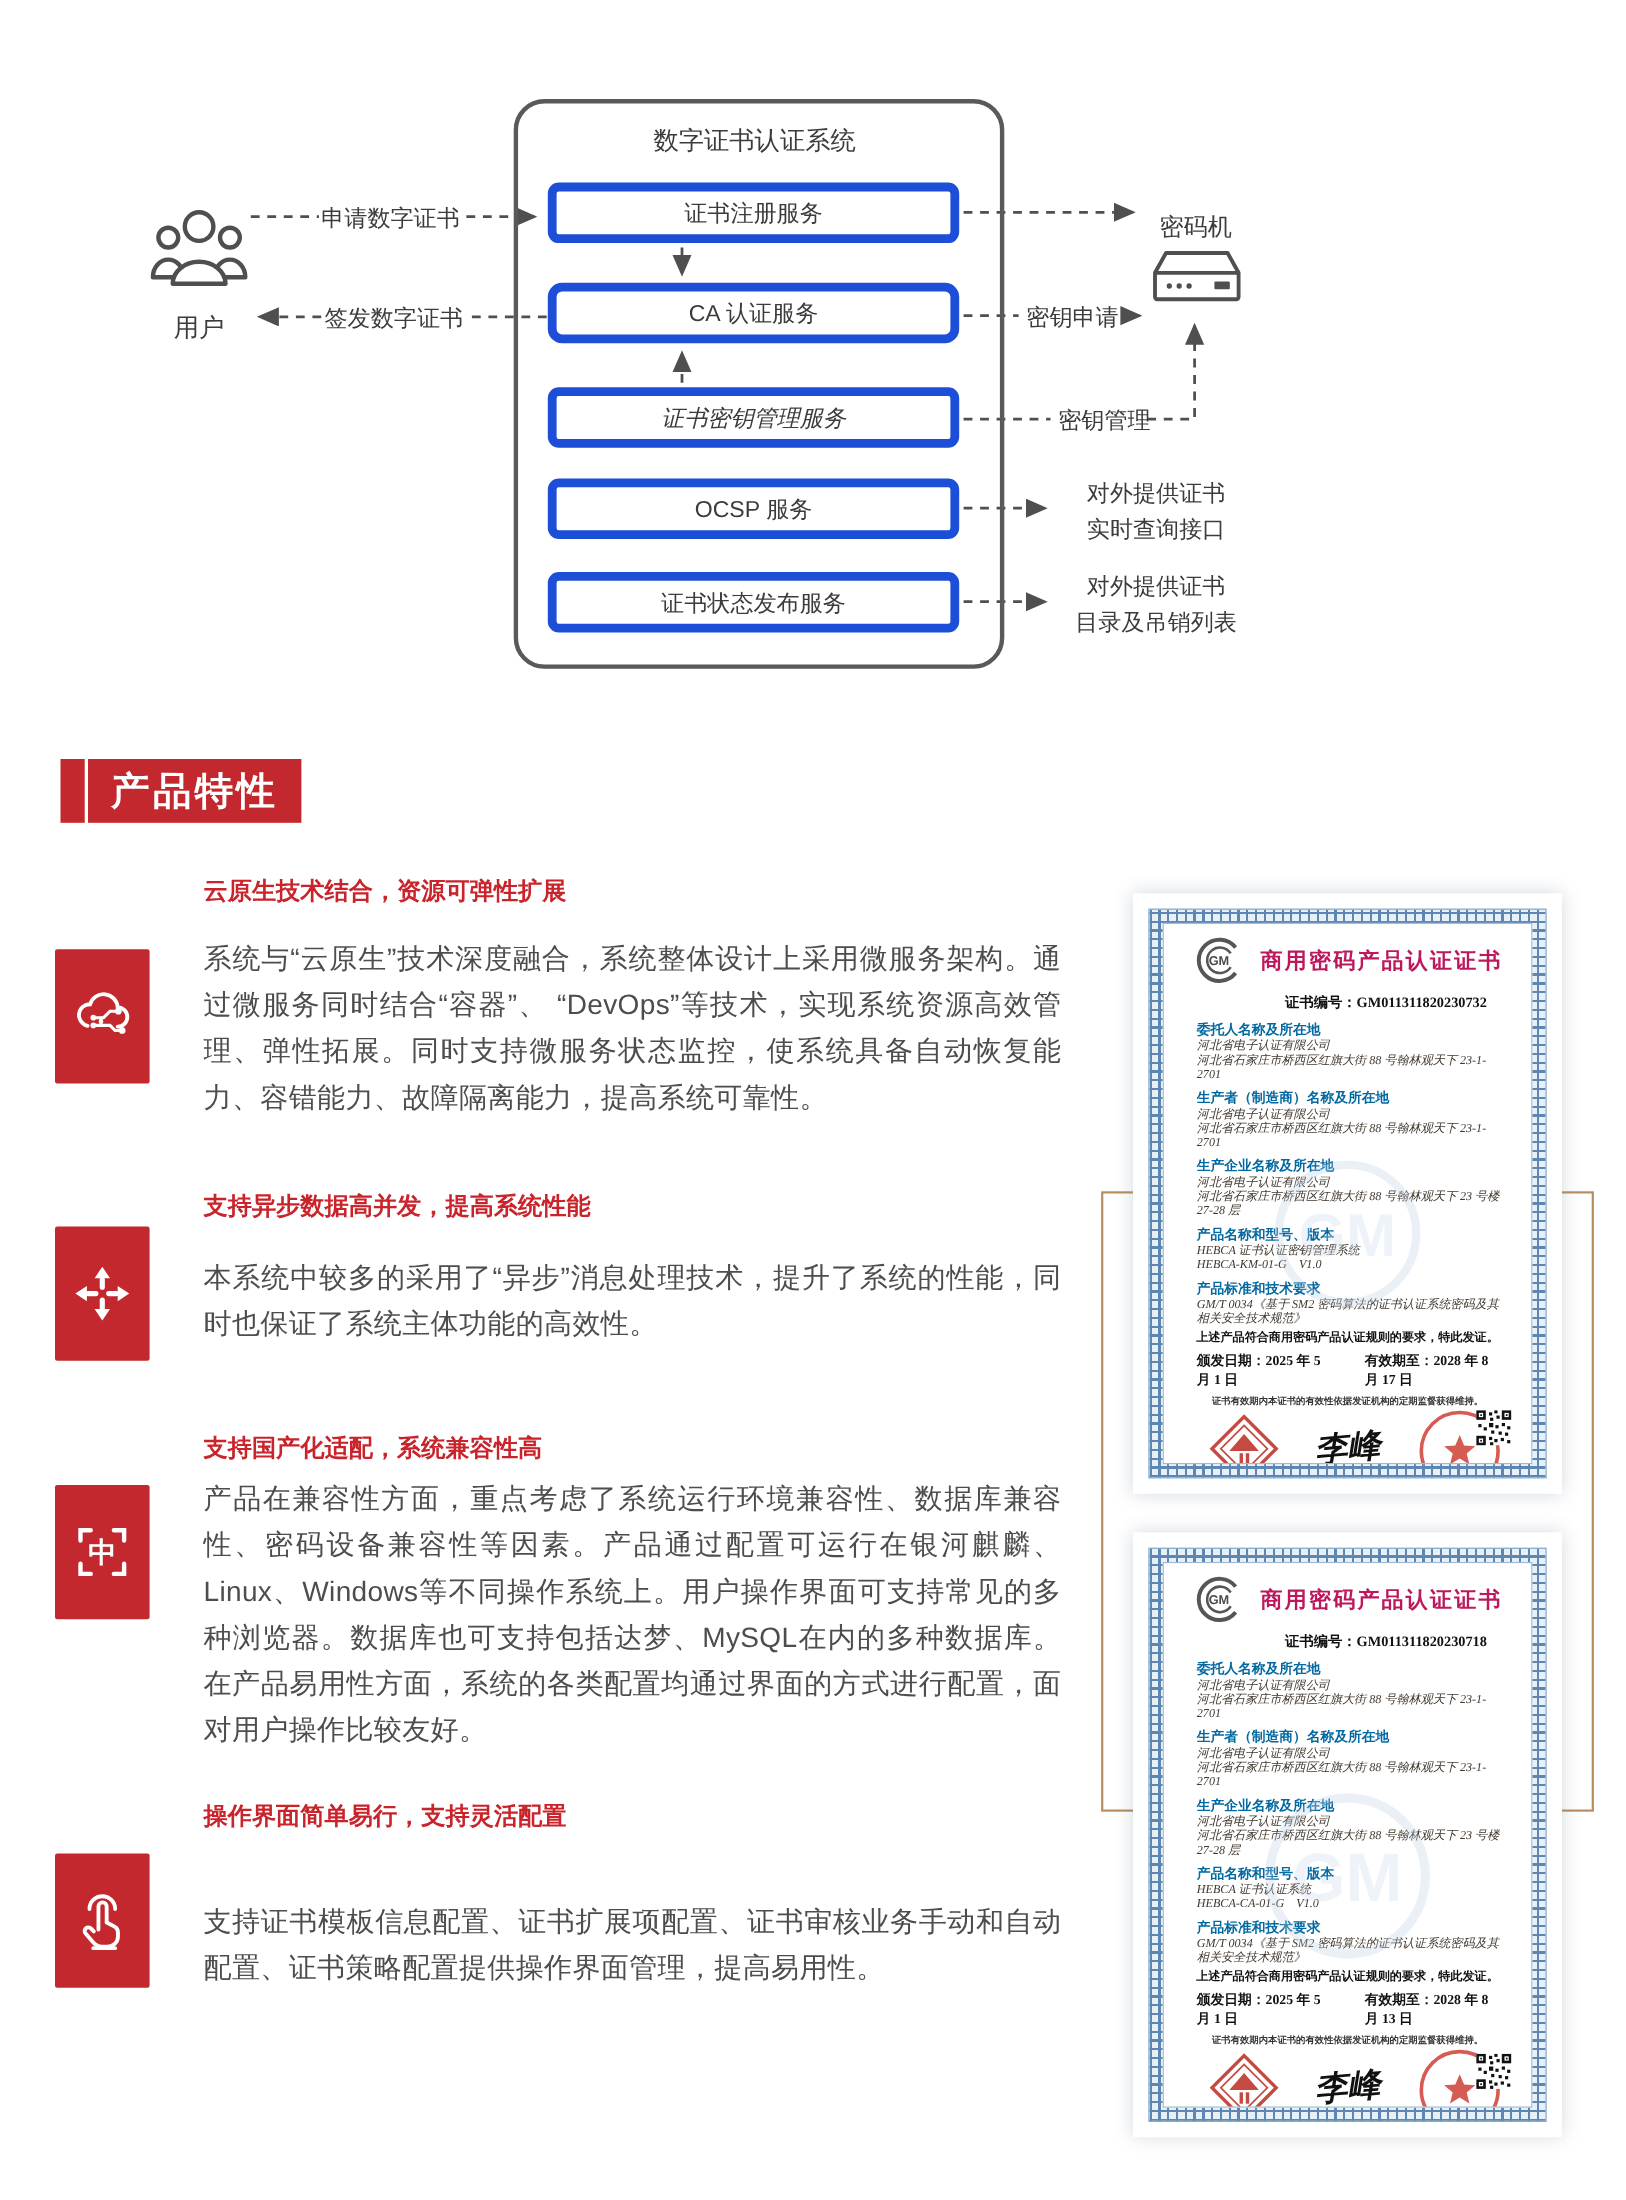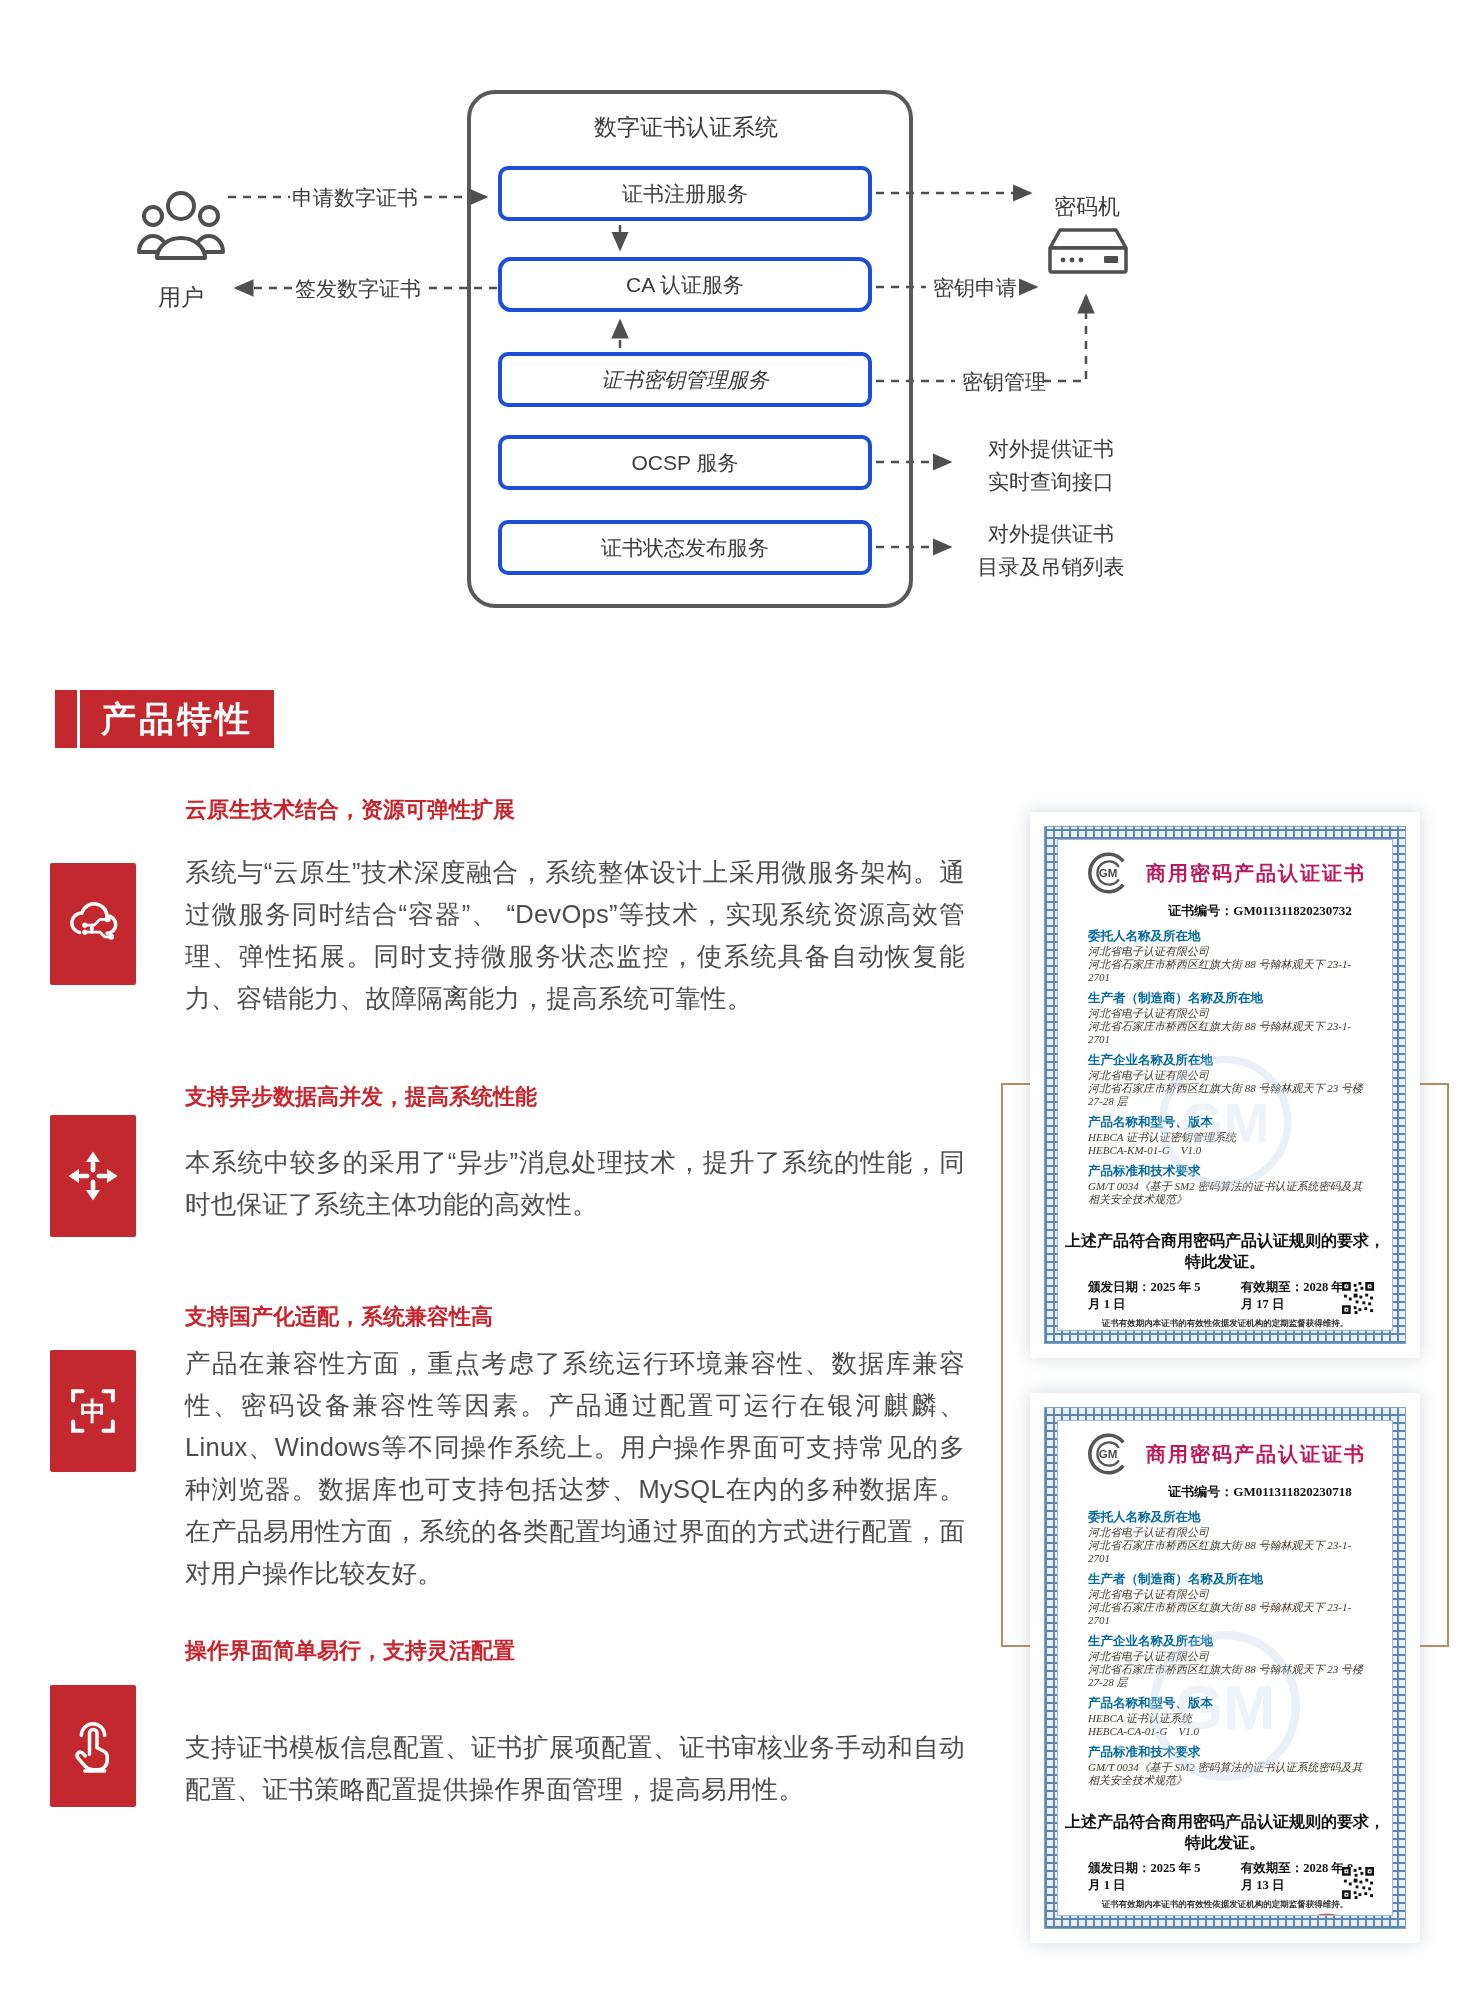--- a/index.html
+++ b/index.html
@@ -6,21 +6,21 @@
   .page{position:relative;width:1478px;height:2000px;background:#fff;overflow:hidden;
         font-family:"Liberation Sans",sans-serif;color:#3f3f3f;}
   .abs{position:absolute;}
 
   
   .connectors{position:absolute;left:0;top:0;width:1478px;height:640px;pointer-events:none;}
   .sys-container{position:absolute;left:467px;top:90px;width:438px;height:510px;
                  border:4px solid #595959;border-radius:28px;background:transparent;}
   .sys-title{position:absolute;left:467px;top:112px;width:438px;text-align:center;
              font-size:23px;color:#3c3c3c;}
-  .svc-box{position:absolute;left:498px;width:374px;height:55px;border:4px solid #1d4ed8;
+  .svc-box{position:absolute;left:498px;width:374px;height:55px;border:8px solid #1d4ed8;
            border-radius:10px;background:#fff;display:flex;align-items:center;justify-content:center;
            font-size:21px;color:#3c3c3c;box-sizing:border-box;}
   .dlabel{position:absolute;font-size:21px;color:#3c3c3c;white-space:nowrap;}
   .dlabel2{position:absolute;font-size:21px;color:#3c3c3c;text-align:center;line-height:33px;}
 
   
   .banner-bar{position:absolute;left:55px;top:690px;width:22px;height:58px;background:#C2282D;}
   .banner{position:absolute;left:80px;top:690px;width:194px;height:58px;background:#C2282D;
           color:#fff;font-size:35px;font-weight:bold;letter-spacing:3px;
           display:flex;align-items:center;justify-content:center;}
@@ -40,21 +40,21 @@
                        repeating-linear-gradient(0deg,#5d87b2 0 2px,transparent 2px 8px);
       border:1px solid #7aa3c7;}
   .cert-inner{position:absolute;inset:27px;background:#fff;border:1px solid #9db9d4;overflow:hidden;}
   .cert-head{display:flex;align-items:center;justify-content:center;gap:12px;margin-top:8px;}
   .cert-title{font-size:20px;font-weight:bold;color:#be185d;letter-spacing:2px;}
   .cert-no{margin:4px 0 0 70px;text-align:center;font-family:"Liberation Serif",serif;
            font-weight:bold;font-size:13px;color:#111;}
   .cert-fields{margin:8px 26px 0 30px;}
   .f-h{margin-top:6px;font-size:12.5px;font-weight:bold;color:#0369a1;}
   .f-v{font-family:"Liberation Serif",serif;font-style:italic;font-size:11px;line-height:13px;color:#41382e;}
-  .cert-grant{margin-top:25px;text-align:center;font-size:16px;font-weight:bold;color:#111;}
+  .cert-grant{margin-top:2px;text-align:center;font-size:11px;font-weight:bold;color:#111;}
   .cert-dates{display:flex;justify-content:space-between;margin:6px 30px 0 30px;
               font-family:"Liberation Serif",serif;font-weight:bold;font-size:12.5px;color:#111;gap:36px;}
   .cert-note{margin-top:5px;text-align:center;font-size:8.5px;font-weight:bold;color:#333;}
   .cert-seals{position:relative;height:78px;margin-top:4px;}
   .seal-diamond{position:absolute;left:40px;top:0;}
   .sig{position:absolute;left:50%;top:12px;transform:translateX(-50%) rotate(-5deg);
        font-family:"Liberation Serif",serif;font-style:italic;font-weight:bold;font-size:30px;color:#111;}
   .seal-round{position:absolute;right:26px;top:-4px;opacity:.9;}
   .qr{position:absolute;right:18px;bottom:16px;}
   .wm{position:absolute;left:50%;top:58%;transform:translate(-50%,-50%);opacity:.30;pointer-events:none;}

